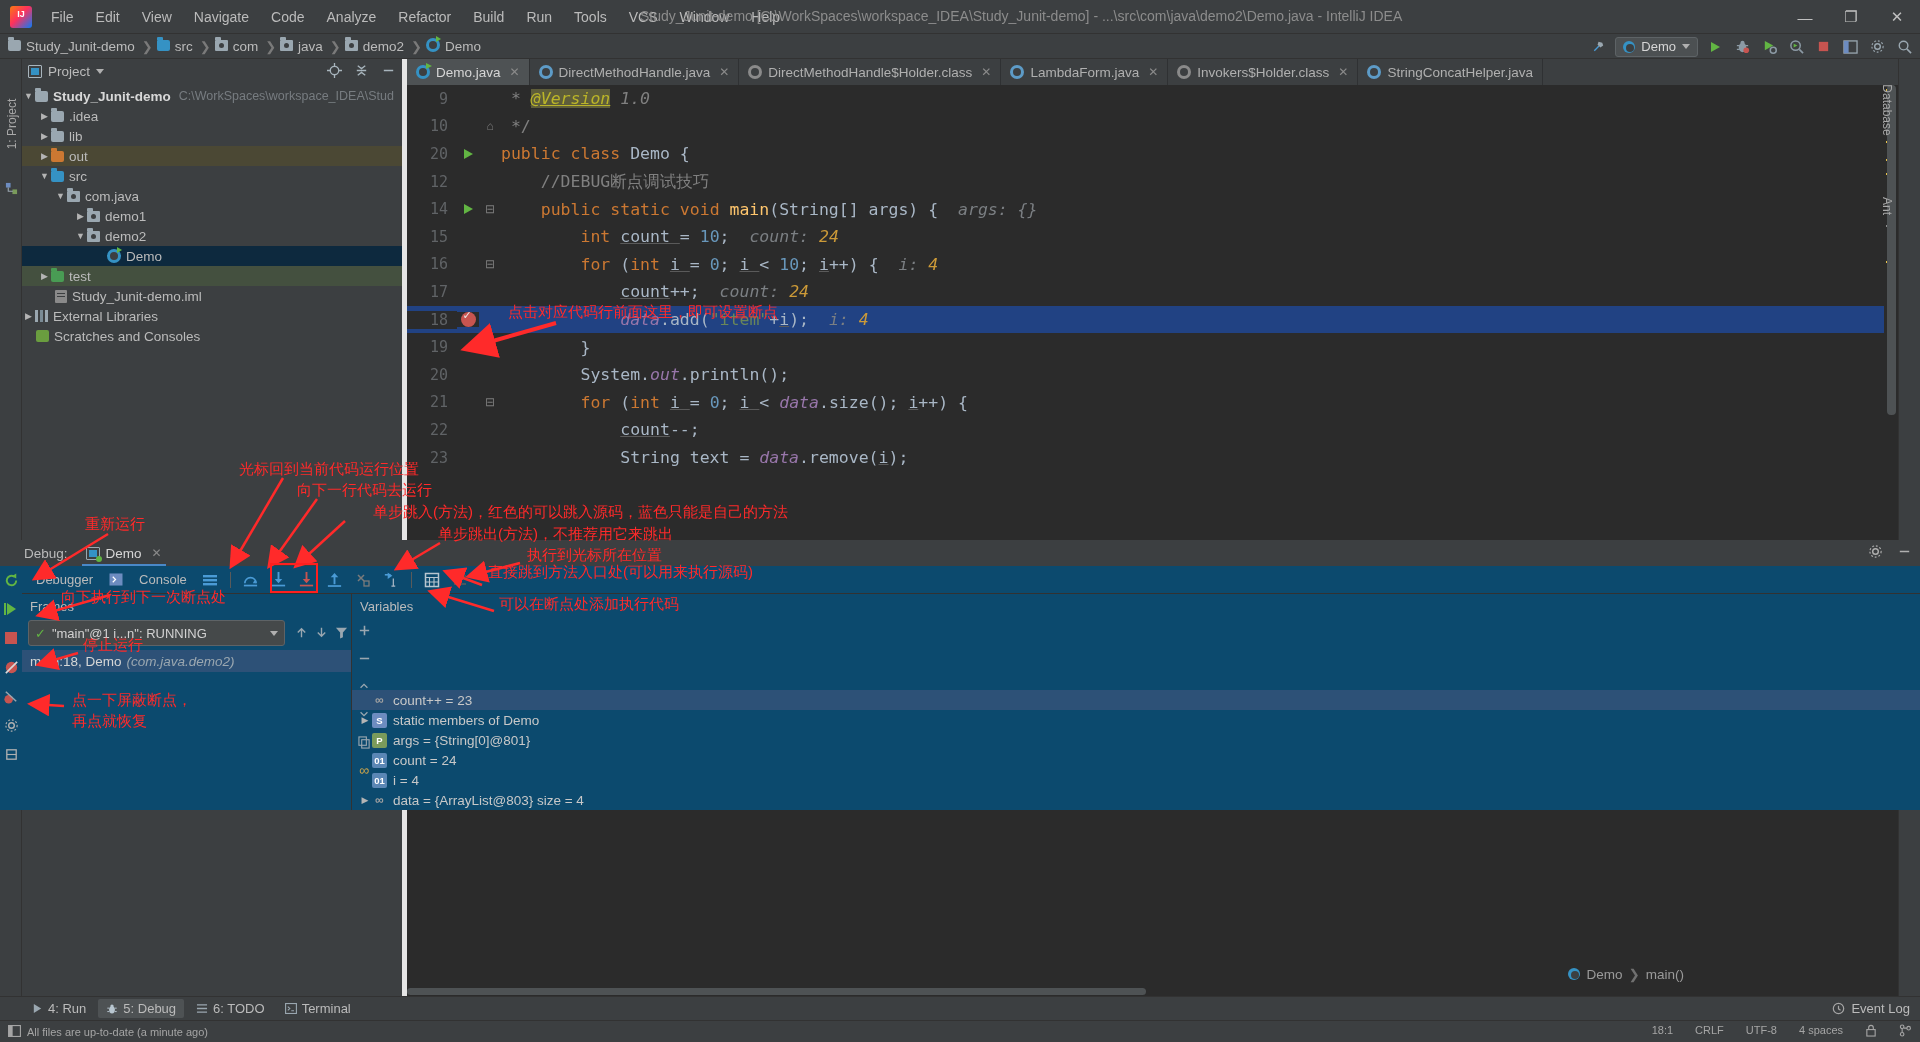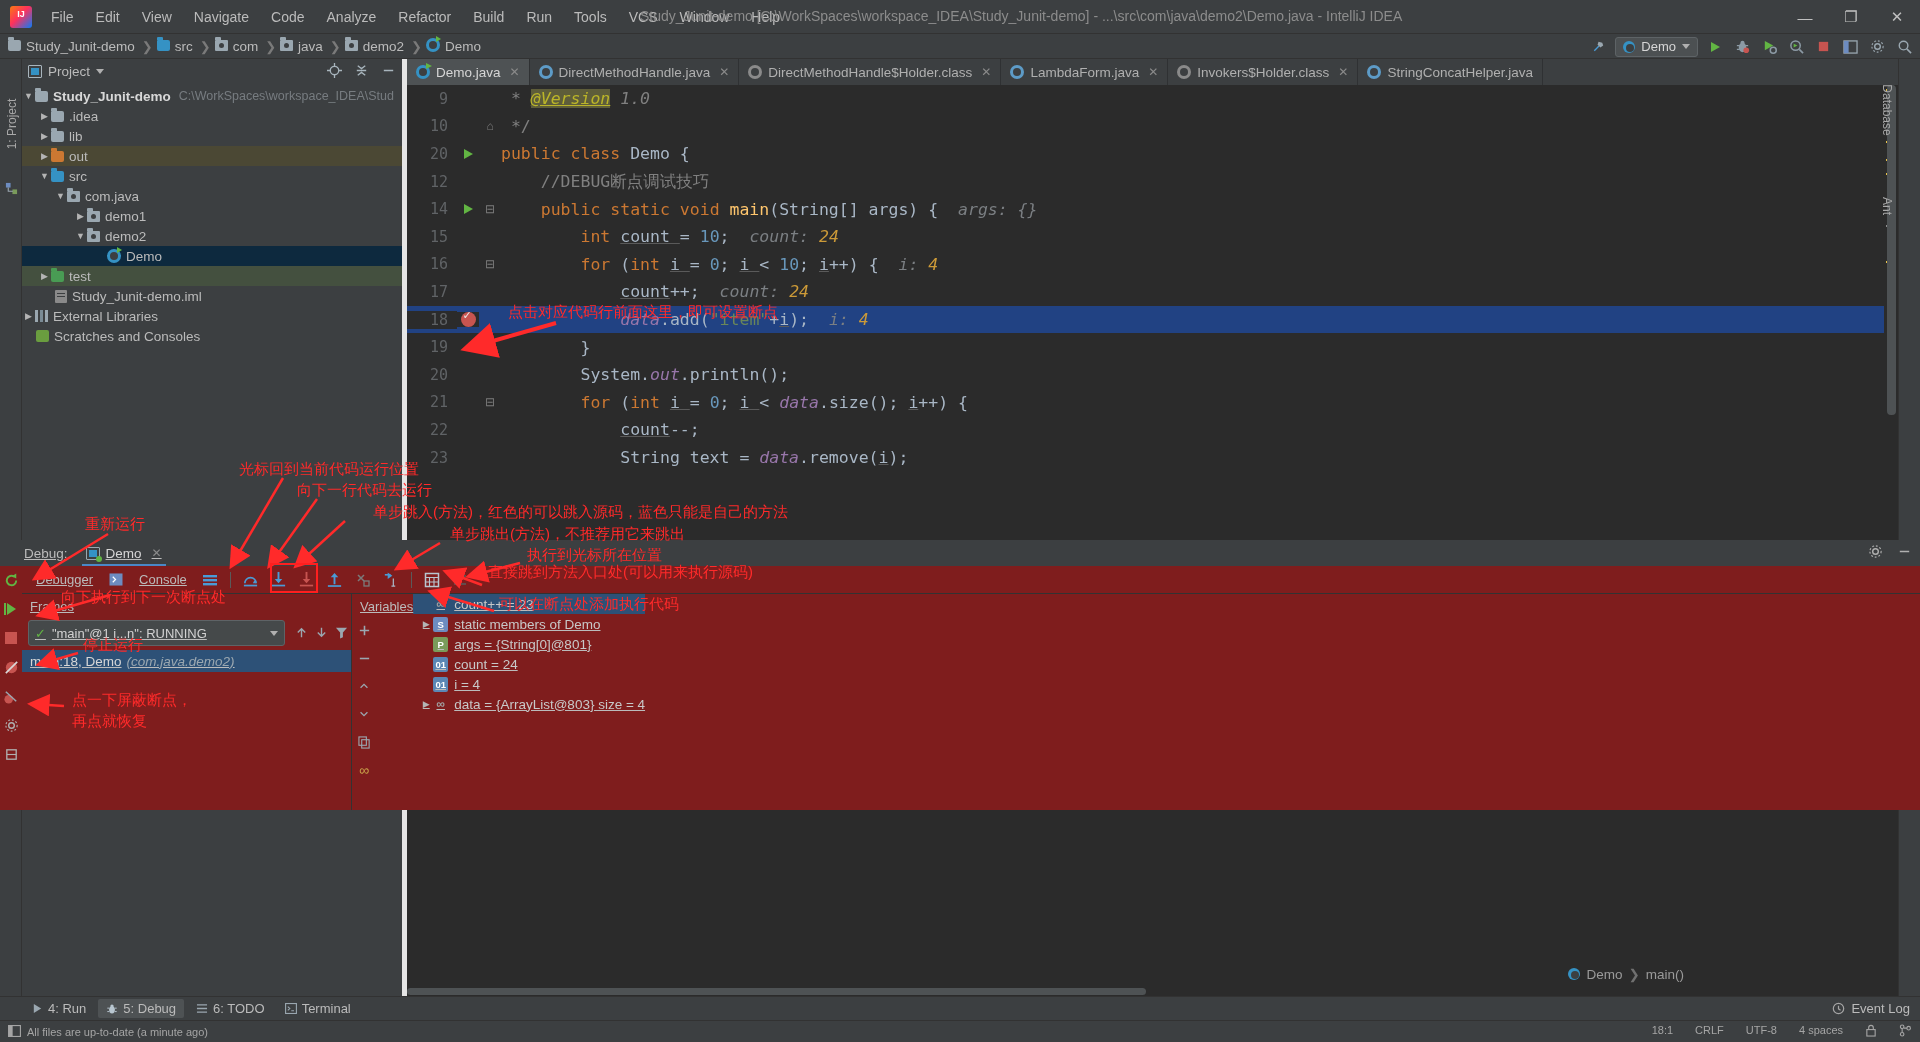--- a/index.html
+++ b/index.html
@@ -133,21 +133,21 @@
   .bp::after{content:"✓";position:absolute;left:2px;top:-3px;color:#e8e8e8;font-size:11px;}
 
   .scrollbar-col{width:14px;background:#2b2b2b;position:relative;flex:0 0 14px;}
   .sb-thumb{position:absolute;right:2px;width:9px;background:#4e5254;border-radius:4px;}
   .mark-err{position:absolute;right:2px;width:10px;height:2px;background:#bbb529;}
 
   
   .rrail { width:22px; background:#3c3f41; border-left:1px solid #323232; position:relative;}
 
   
-  .debugpanel{ background:#7f1d1d; display:flex; flex-direction:column;text-decoration:underline; }
+  .debugpanel{ background:#0c4a6e; display:flex; flex-direction:column; }
   .debug-head{height:26px;display:flex;align-items:center;padding-left:24px;position:relative;background:#3c3f41;}
   .dh-label{color:#bbb;font-size:13.5px;margin-right:10px;}
   .dbg-tab{display:flex;align-items:center;gap:6px;padding:0 8px;height:26px;position:relative;color:#d6d6d6;font-size:13.5px;}
   .dbg-tab.active::after{content:"";position:absolute;left:4px;right:4px;bottom:0;height:2.5px;background:#4a88c7;}
   .dbg-tab-ic{width:14px;height:13px;border:1.6px solid #9aa7b0;border-radius:1px;position:relative;}
   .dbg-tab-ic::after{content:"";position:absolute;inset:2px;background:#3592c4;}
   .dbg-tab-ic .dot{position:absolute;right:-3px;bottom:-3px;width:6px;height:6px;border-radius:50%;background:#62b543;}
   .dh-right{position:absolute;right:8px;display:flex;gap:14px;align-items:center;color:#b0b0b0;}
 
   .debug-body{flex:1;display:flex;}
@@ -160,21 +160,21 @@
   .tblabel{font-size:13px;color:#bbb;padding:0 8px;}
   .dbg-cols{flex:1;display:flex;min-height:0;}
   .frames-col{width:330px;display:flex;flex-direction:column;border-right:1px solid #323232;}
   .col-head{height:24px;display:flex;align-items:center;padding-left:8px;font-size:13px;color:#bbb;}
   .thread-row{height:26px;margin:2px 6px 0 6px;display:flex;align-items:center;gap:6px;
      background:#45494a;border:1px solid #5e6366;border-radius:3px;padding:0 6px;font-size:13px;color:#d2d2d2;}
   .frames-list{flex:1;padding-top:4px;}
   .frame-row{height:22px;display:flex;align-items:center;padding:0 8px;font-size:13.5px;color:#d6d6d6;}
   .frame-row.sel{background:#2d5177;}
   .frame-row .pkgn{color:#9aa7b0;font-style:italic;margin-left:5px;}
-  .vars-col{flex:1;display:flex;flex-direction:row;min-width:0;}
+  .vars-col{flex:1;display:flex;flex-direction:column;min-width:0;justify-content:space-between;}
   .var-row{height:20px;display:flex;align-items:center;font-size:13.5px;color:#c8c8c8;padding-left:6px;white-space:nowrap;}
   .var-row.sel{background:#2d5177;}
   .vexp{width:14px;text-align:center;color:#b4b4b4;font-size:9px;flex:0 0 14px;}
   .vic{width:15px;height:15px;border-radius:2px;margin-right:6px;display:flex;align-items:center;justify-content:center;
        font-size:9.5px;font-weight:bold;color:#fff;flex:0 0 15px;}
   .vic.s{background:#6d8cc0;} .vic.p{background:#7a9b5b;} .vic.l{background:#5b87b5;}
   .vic.oo{background:transparent;color:#a0a0a0;font-size:12px;}
 
   
   .toolbar-bottom{height:24px;background:#3c3f41;display:flex;align-items:center;padding-left:24px;gap:4px;border-top:1px solid #323232;}
@@ -984,21 +984,21 @@
       <line x1="494" y1="611" x2="432" y2="592" stroke="#ff2a2a" stroke-width="2.5" marker-end="url(#ah)"></line>
     </svg>
 
     <div class="redbox" style="left:270px;top:563px;width:48px;height:30px;"></div>
 
     <div class="anno" style="left:508px;top:303px;">点击对应代码行前面这里，即可设置断点</div>
     <div class="anno" style="left:239px;top:460px;">光标回到当前代码运行位置</div>
     <div class="anno" style="left:297px;top:481px;">向下一行代码去运行</div>
     <div class="anno" style="left:373px;top:503px;">单步跳入(方法)，红色的可以跳入源码，蓝色只能是自己的方法</div>
     <div class="anno" style="left:85px;top:515px;">重新运行</div>
-    <div class="anno" style="left:450px;top:525px;">单步跳出(方法)，不推荐用它来跳出</div>
+    <div class="anno" style="left:438px;top:525px;">单步跳出(方法)，不推荐用它来跳出</div>
     <div class="anno" style="left:527px;top:546px;">执行到光标所在位置</div>
     <div class="anno" style="left:488px;top:563px;">直接跳到方法入口处(可以用来执行源码)</div>
     <div class="anno" style="left:61px;top:588px;">向下执行到下一次断点处</div>
     <div class="anno" style="left:499px;top:595px;">可以在断点处添加执行代码</div>
     <div class="anno" style="left:83px;top:636px;">停止运行</div>
     <div class="anno" style="left:72px;top:691px;">点一下屏蔽断点，</div>
     <div class="anno" style="left:72px;top:712px;">再点就恢复</div>
   </div>
 
 </div>

